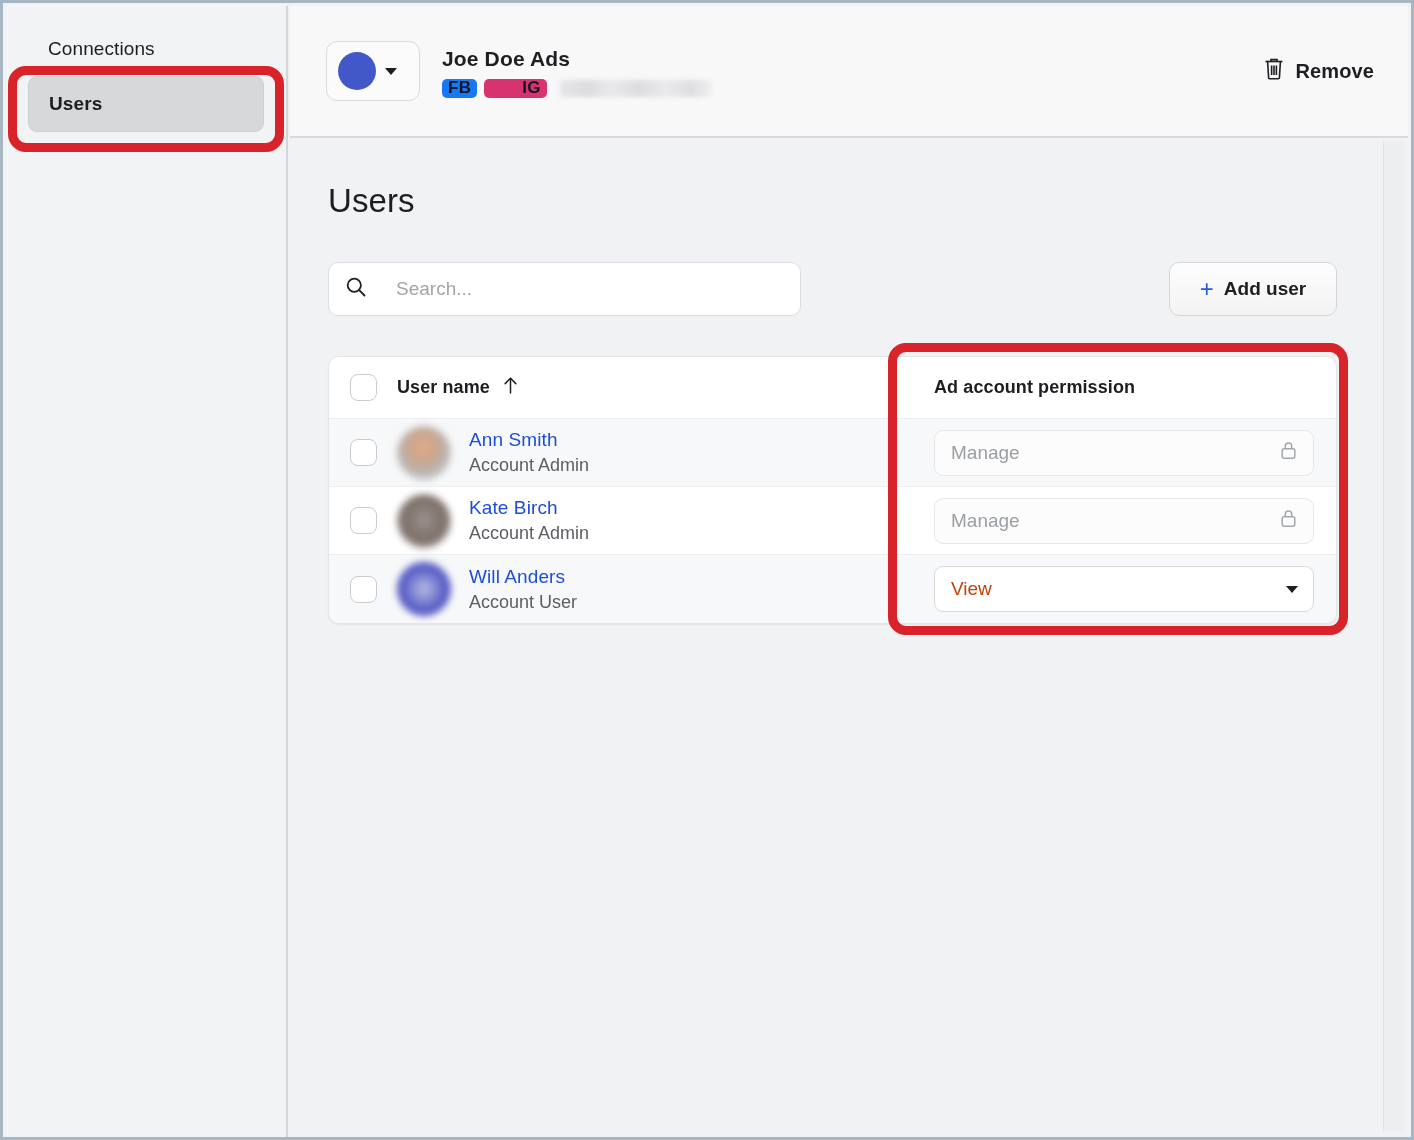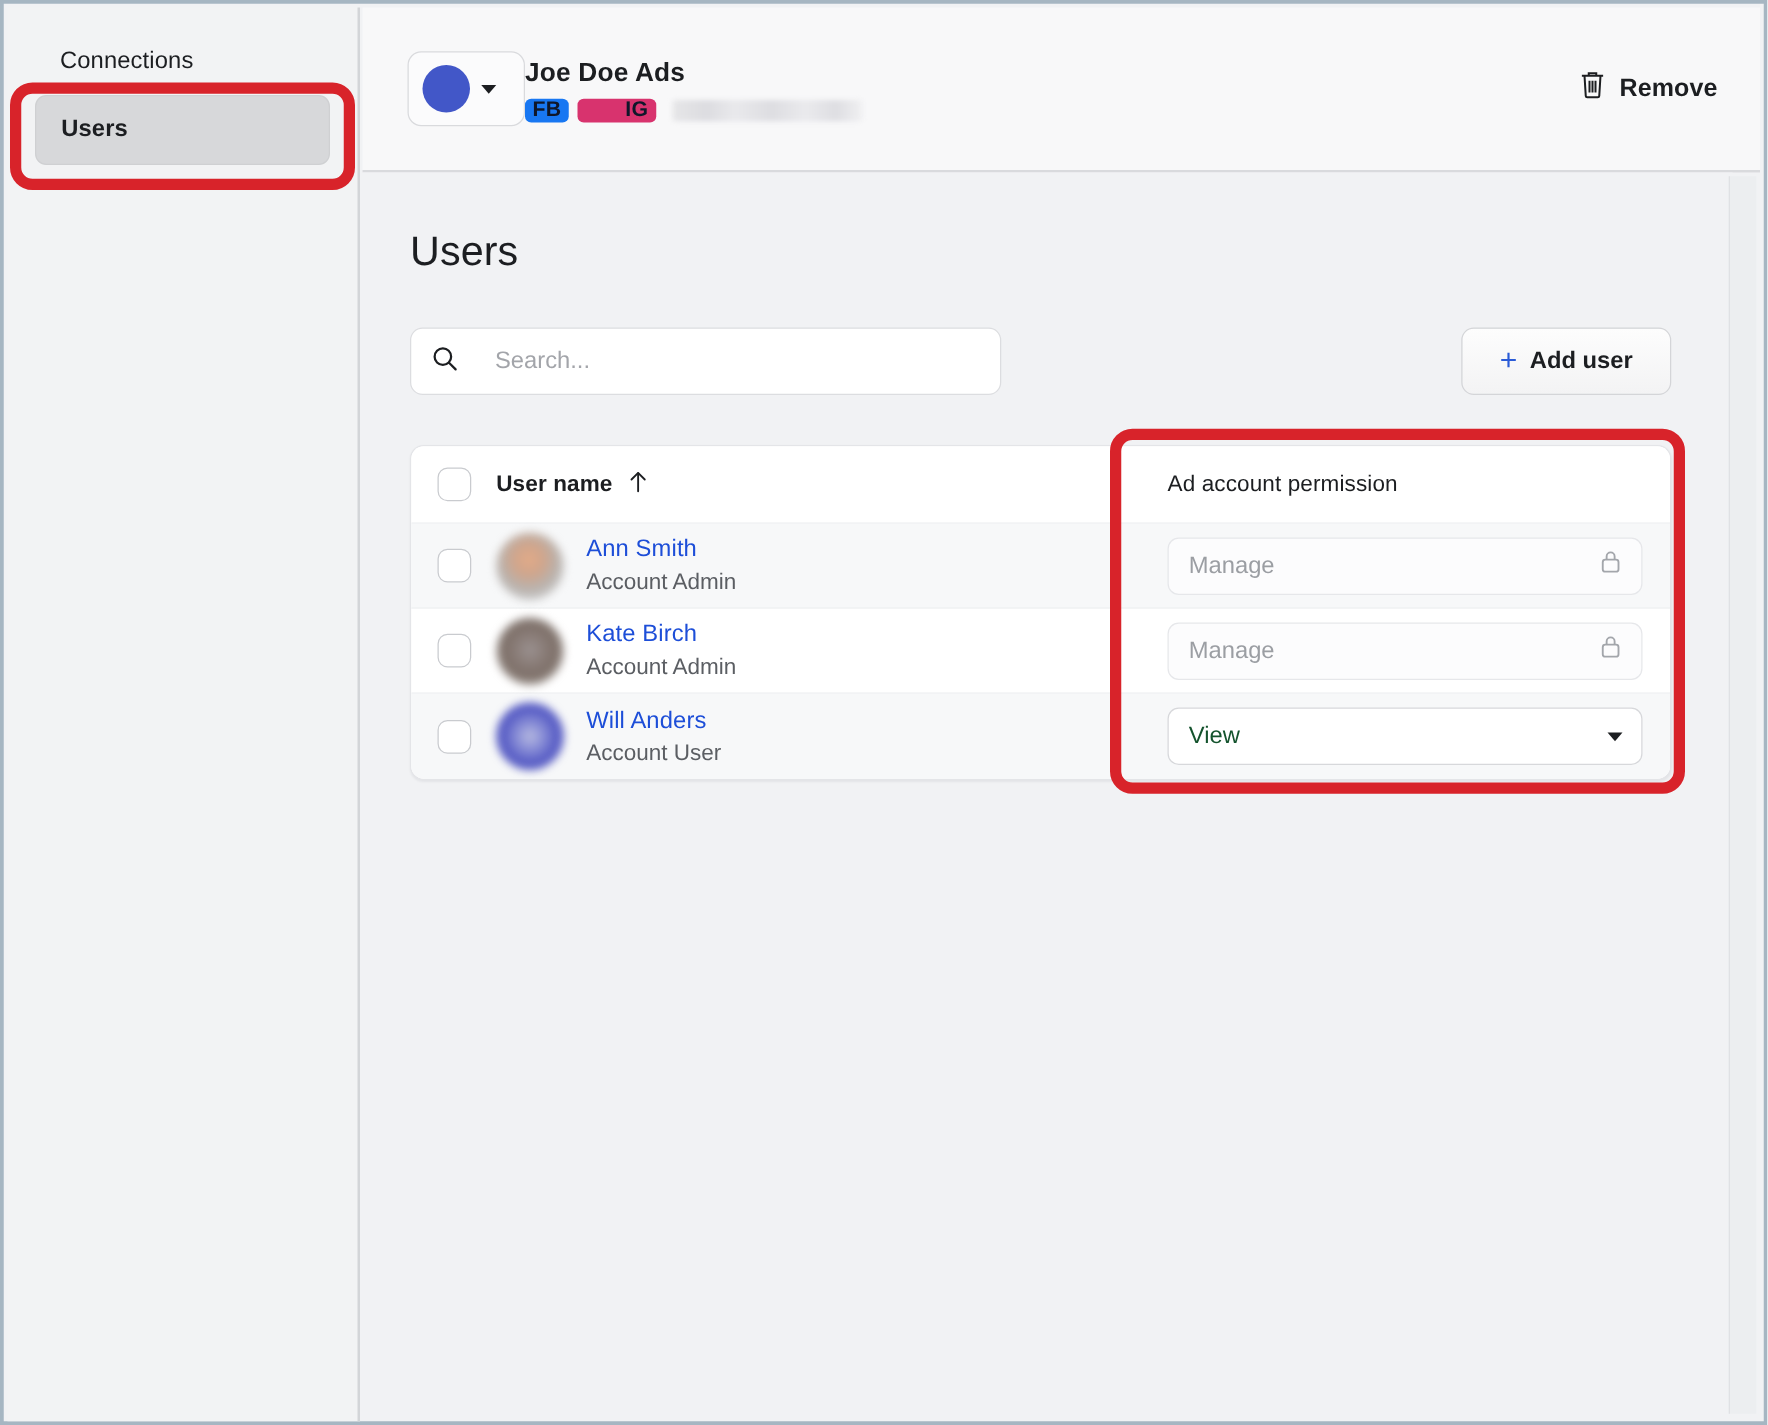--- a/index.html
+++ b/index.html
@@ -95,21 +95,21 @@
     border-radius: 50%;
     background: #4257c8;
     flex: none;
   }
   .caret-down {
     width: 0; height: 0;
     border-left: 6px solid transparent;
     border-right: 6px solid transparent;
     border-top: 7px solid #1c1e21;
   }
-  #account-meta { }
+  #account-meta { margin-left: 22px; }
   #account-name {
     font-size: 21px;
     font-weight: bold;
     color: #1c1e21;
     letter-spacing: .15px;
     line-height: 28px;
   }
   #account-badges {
     display: flex;
     align-items: center;
@@ -277,42 +277,42 @@
   }
   .perm-cell {
     width: 430px;
     flex: none;
     padding: 0 22px 0 28px;
     display: flex;
     align-items: center;
   }
   .perm-head {
     font-size: 18px;
-    font-weight: normal;
+    font-weight: bold;
     color: #1c1e21;
     letter-spacing: .1px;
   }
   .perm-control {
     width: 100%;
     height: 46px;
     border: 1px solid #e2e3e6;
     border-radius: 9px;
     background: #ffffff;
     display: flex;
     align-items: center;
     padding: 0 15px 0 16px;
     font-size: 19px;
   }
   .perm-control.locked {
     color: #9b9ea3;
     background: #fcfcfd;
     border-color: #e6e7ea;
   }
   .perm-control.active {
-    color: #14532d;
+    color: #c2410c;
     cursor: pointer;
     border-color: #d7d8db;
   }
   .perm-control .spacer { margin-left: auto; }
   .caret-sm {
     width: 0; height: 0;
     border-left: 6px solid transparent;
     border-right: 6px solid transparent;
     border-top: 7px solid #1c1e21;
   }

